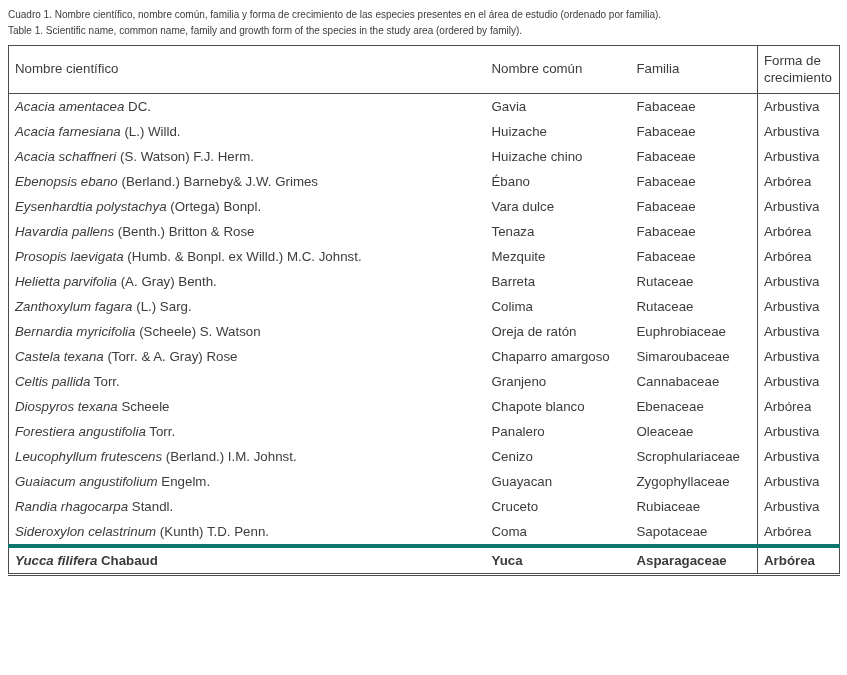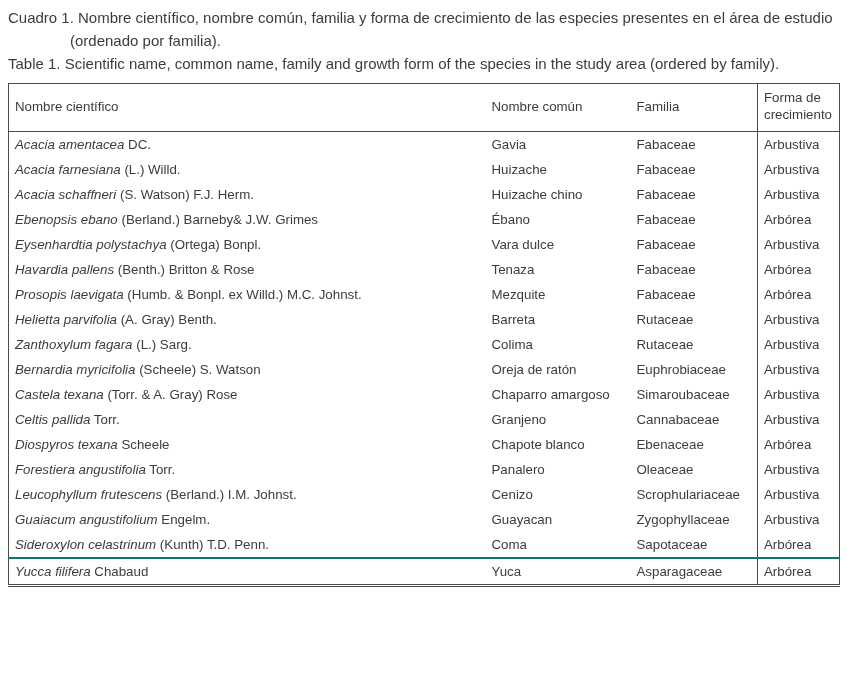--- a/index.html
+++ b/index.html
@@ -7,21 +7,21 @@
     width: 847px;
     height: 675px;
     background: #ffffff;
     font-family: "Liberation Sans", sans-serif;
     color: #3c3c3c;
     overflow: hidden;
   }
   .page { padding: 7px 0 0 8px; }
 
   .caption {
-    font-size: 15px;
+    font-size: 10px;
     line-height: 1.5;
     max-width: 824px;
     padding-left: 62px;
     text-indent: -62px;
   }
   .caption-en { margin-top: 1px; }
 
   table.species {
     border-collapse: collapse;
     table-layout: fixed;
@@ -49,21 +49,21 @@
 
   td {
     font-size: 13.3px;
     height: 25px;
     padding: 0 2px 0 6px;
     vertical-align: middle;
     white-space: nowrap;
     overflow: hidden;
   }
   td:last-child { border-left: 1px solid #4c4c4c; }
-  tbody tr:last-child td { border-top: 2px solid #0f766e; }
+  tbody tr:last-child td { border-top: 4px solid #0f766e; font-weight: bold; }
 
   .binomial { font-style: italic; }
 </style>
 </head>
 <body>
 
 <div class="page">
   <div class="caption caption-es">Cuadro 1. Nombre científico, nombre común, familia y forma de crecimiento de las especies presentes en el área de estudio (ordenado por familia).</div>
   <div class="caption caption-en">Table 1. Scientific name, common name, family and growth form of the species in the study area (ordered by family).</div>
 
@@ -173,20 +173,26 @@
           <td>Scrophulariaceae</td>
           <td>Arbustiva</td>
         </tr>
         <tr>
           <td><span class="binomial">Guaiacum angustifolium</span><span> Engelm.</span></td>
           <td>Guayacan</td>
           <td>Zygophyllaceae</td>
           <td>Arbustiva</td>
         </tr>
         <tr>
+          <td><span class="binomial">Randia rhagocarpa</span><span> Standl.</span></td>
+          <td>Cruceto</td>
+          <td>Rubiaceae</td>
+          <td>Arbustiva</td>
+        </tr>
+        <tr>
           <td><span class="binomial">Sideroxylon celastrinum</span><span> (Kunth) T.D. Penn.</span></td>
           <td>Coma</td>
           <td>Sapotaceae</td>
           <td>Arbórea</td>
         </tr>
         <tr>
           <td><span class="binomial">Yucca filifera</span><span> Chabaud</span></td>
           <td>Yuca</td>
           <td>Asparagaceae</td>
           <td>Arbórea</td>

